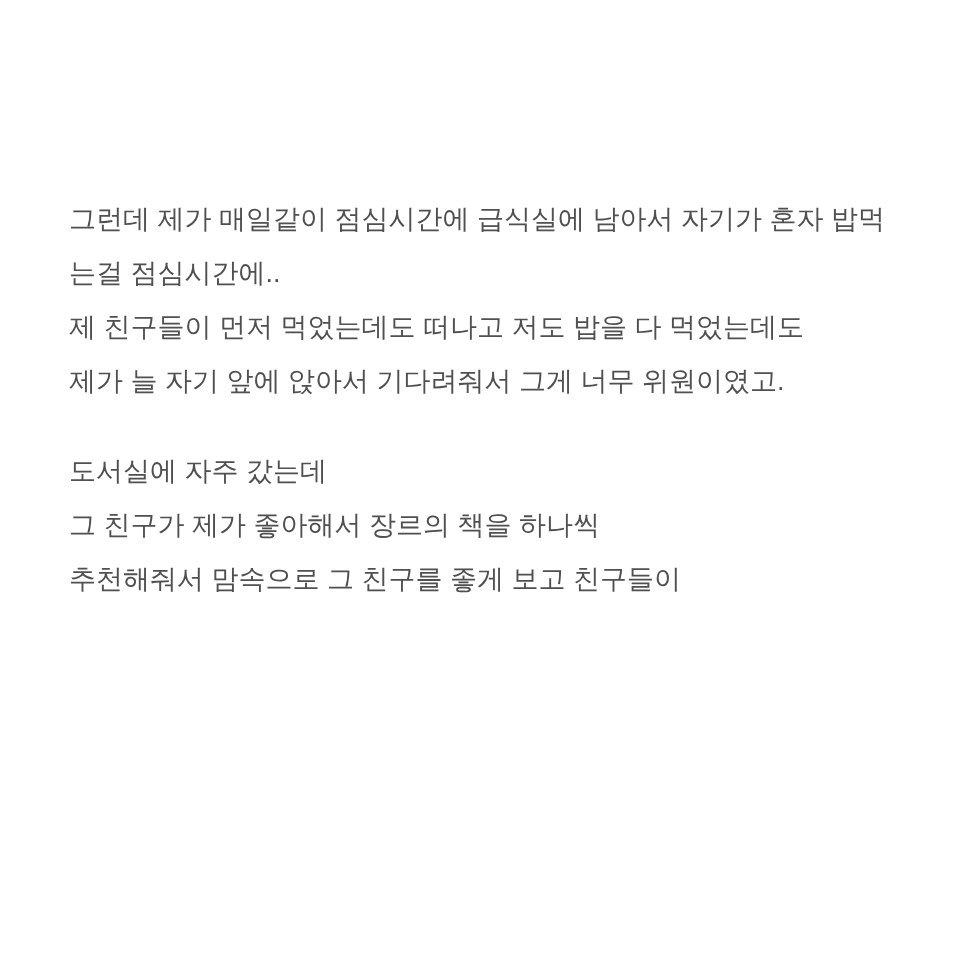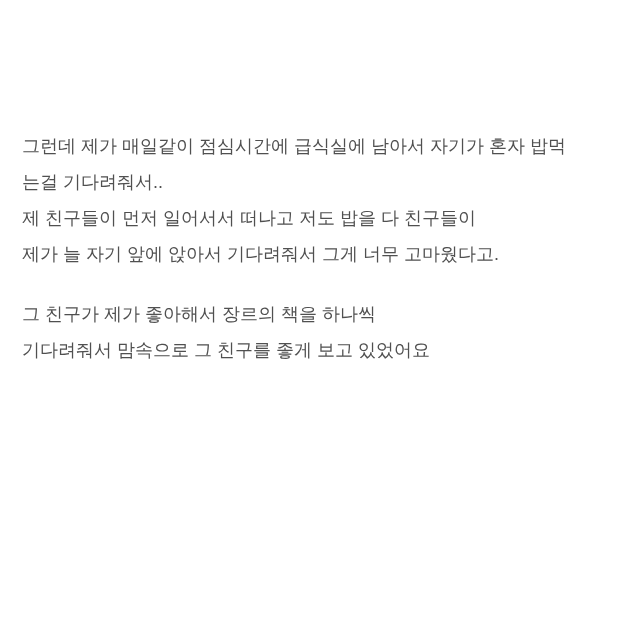--- a/index.html
+++ b/index.html
@@ -11,21 +11,21 @@
     height: 640px;
     background: #ffffff;
     overflow: hidden;
     font-family: "Liberation Sans", "DejaVu Sans", sans-serif;
   }
   .page {
     width: 537px;
     height: 640px;
     background: #ffffff;
     box-sizing: border-box;
-    padding: 128px 30px 0 22px;
+    padding: 128px 30px 0 46px;
   }
   .para {
     margin: 0;
     padding: 0;
   }
   .para-1 { margin-bottom: 24px; }
   .para-2 { margin-bottom: 37px; }
   .line {
     font-size: 18px;
     line-height: 36px;
@@ -36,25 +36,26 @@
   }
 </style>
 </head>
 <body>
 
 <div class="page">
   <div>
 
     <div class="para para-1">
       <div class="line">그런데 제가 매일같이 점심시간에 급식실에 남아서 자기가 혼자 밥먹</div>
-      <div class="line">는걸 기다려줘서..</div>
-      <div class="line">제 친구들이 먼저 일어서서 떠나고 저도 밥을 다 친구들이</div>
-      <div class="line">제가 늘 자기 앞에 앉아서 기다려줘서 그게 너무 고마웠다고.</div>
+      <div class="line">는걸 점심시간에..</div>
+      <div class="line">제 친구들이 먼저 먹었는데도 떠나고 저도 밥을 다 먹었는데도</div>
+      <div class="line">제가 늘 자기 앞에 앉아서 기다려줘서 그게 너무 위원이였고.</div>
     </div>
 
 
     <div class="para para-3">
+      <div class="line">도서실에 자주 갔는데</div>
       <div class="line">그 친구가 제가 좋아해서 장르의 책을 하나씩</div>
-      <div class="line">기다려줘서 맘속으로 그 친구를 좋게 보고 있었어요</div>
+      <div class="line">추천해줘서 맘속으로 그 친구를 좋게 보고 친구들이</div>
     </div>
 
   </div>
 </div>
 
 </body></html>

